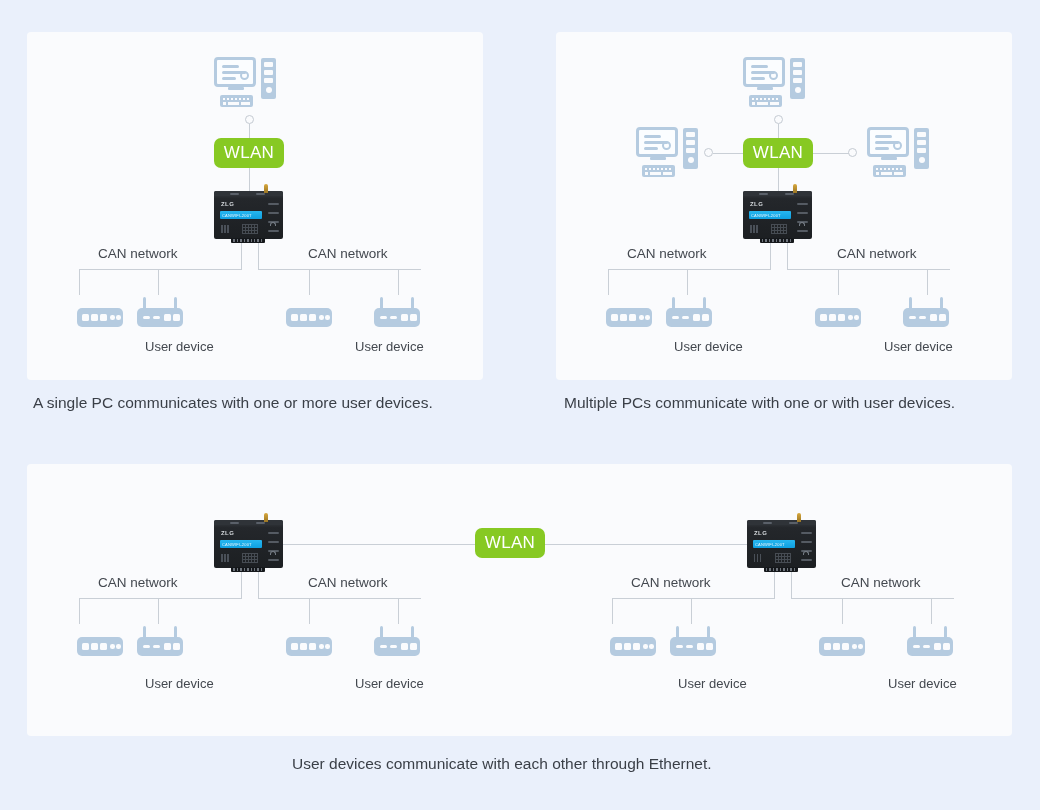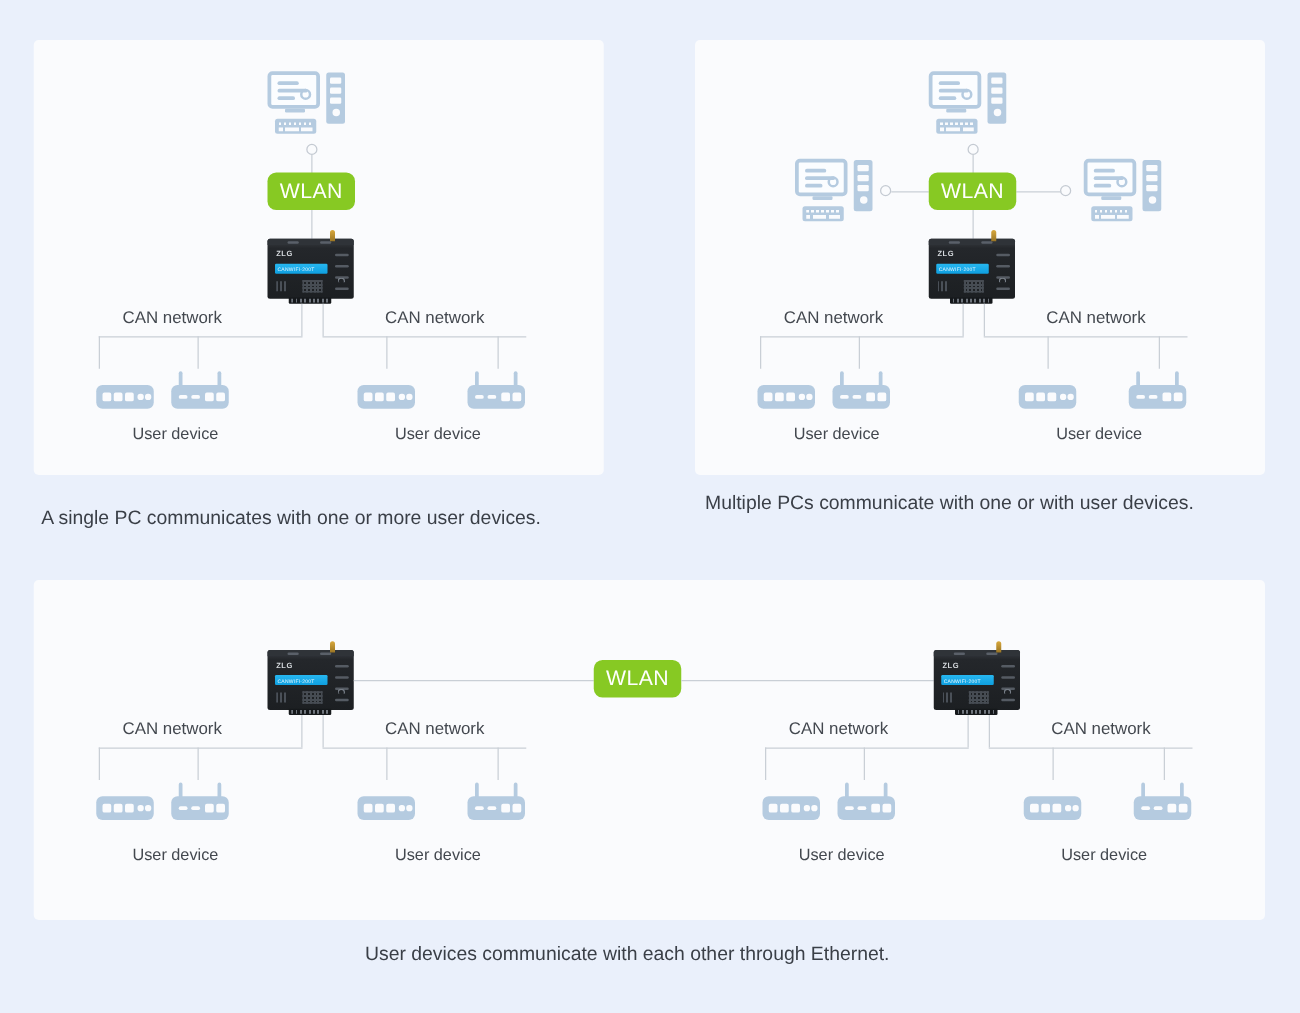--- a/index.html
+++ b/index.html
@@ -19,21 +19,21 @@
   #panel-1 { left: 27px; top: 32px; width: 456px; height: 348px; }
   #panel-2 { left: 556px; top: 32px; width: 456px; height: 348px; }
   #panel-3 { left: 27px; top: 464px; width: 985px; height: 272px; }
 
   .caption {
     position: absolute;
     font-size: 15.5px;
     color: #3a3f47;
     white-space: nowrap;
   }
-  #caption-1 { left: 33px; top: 406px; }
+  #caption-1 { left: 33px; top: 394px; }
   #caption-2 { left: 564px; top: 394px; }
   #caption-3 { left: 292px; top: 755px; }
 
   
   .wire { position: absolute; background: #c9cfd6; }
   .wire.h { height: 1px; }
   .wire.v { width: 1px; }
 
   .endpoint {
     position: absolute;
@@ -219,20 +219,21 @@
     position: absolute;
     font-size: 13.5px;
     color: #43484f;
     white-space: nowrap;
   }
   .devlabel {
     position: absolute;
     font-size: 13px;
     color: #43484f;
     white-space: nowrap;
+    margin-left: 39px;
   }
 </style>
 </head>
 <body>
 
 <div class="stage">
 
   <div class="panel" id="panel-1">
 
     <div class="pc" style="left:187px; top:25px;">

